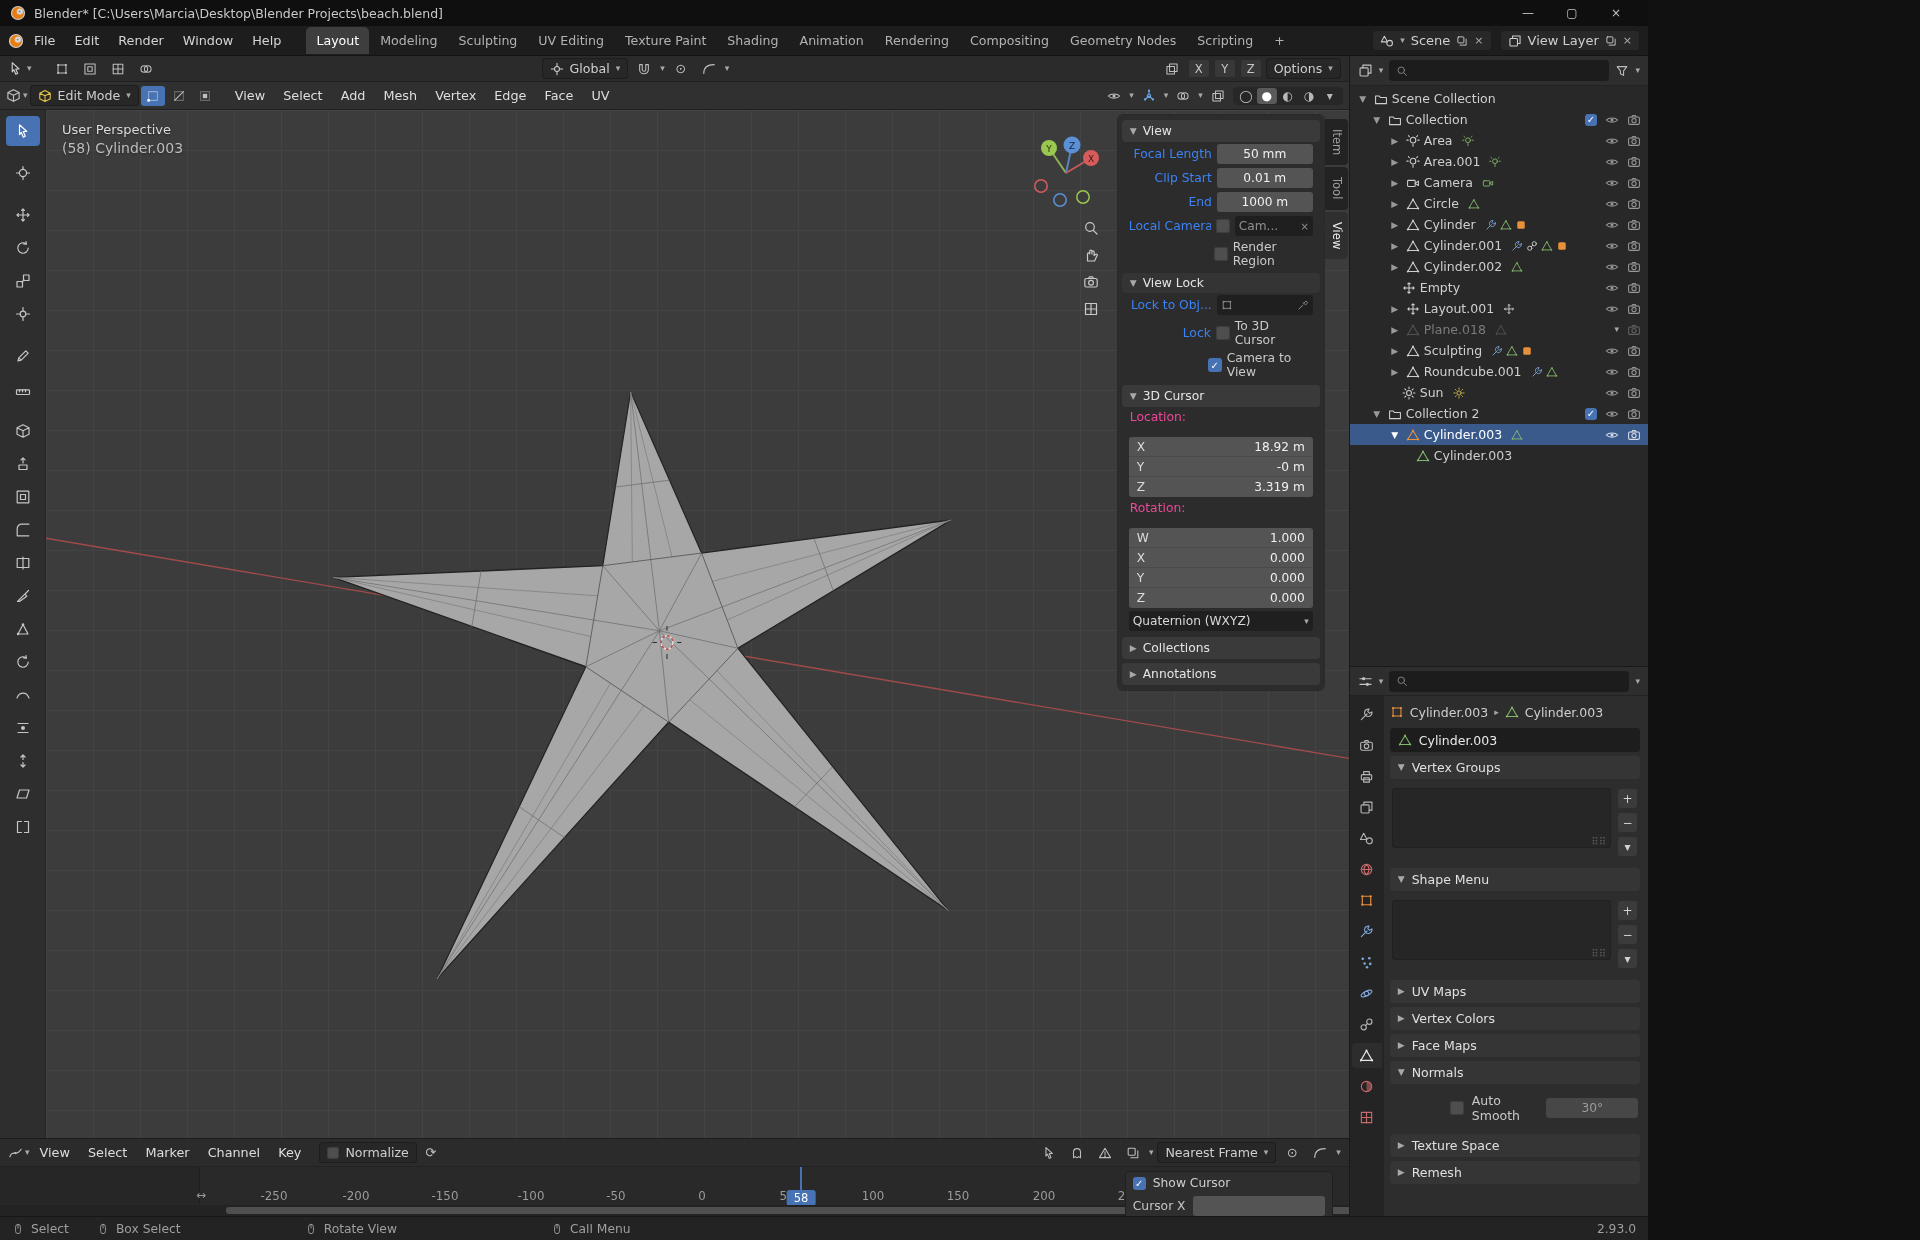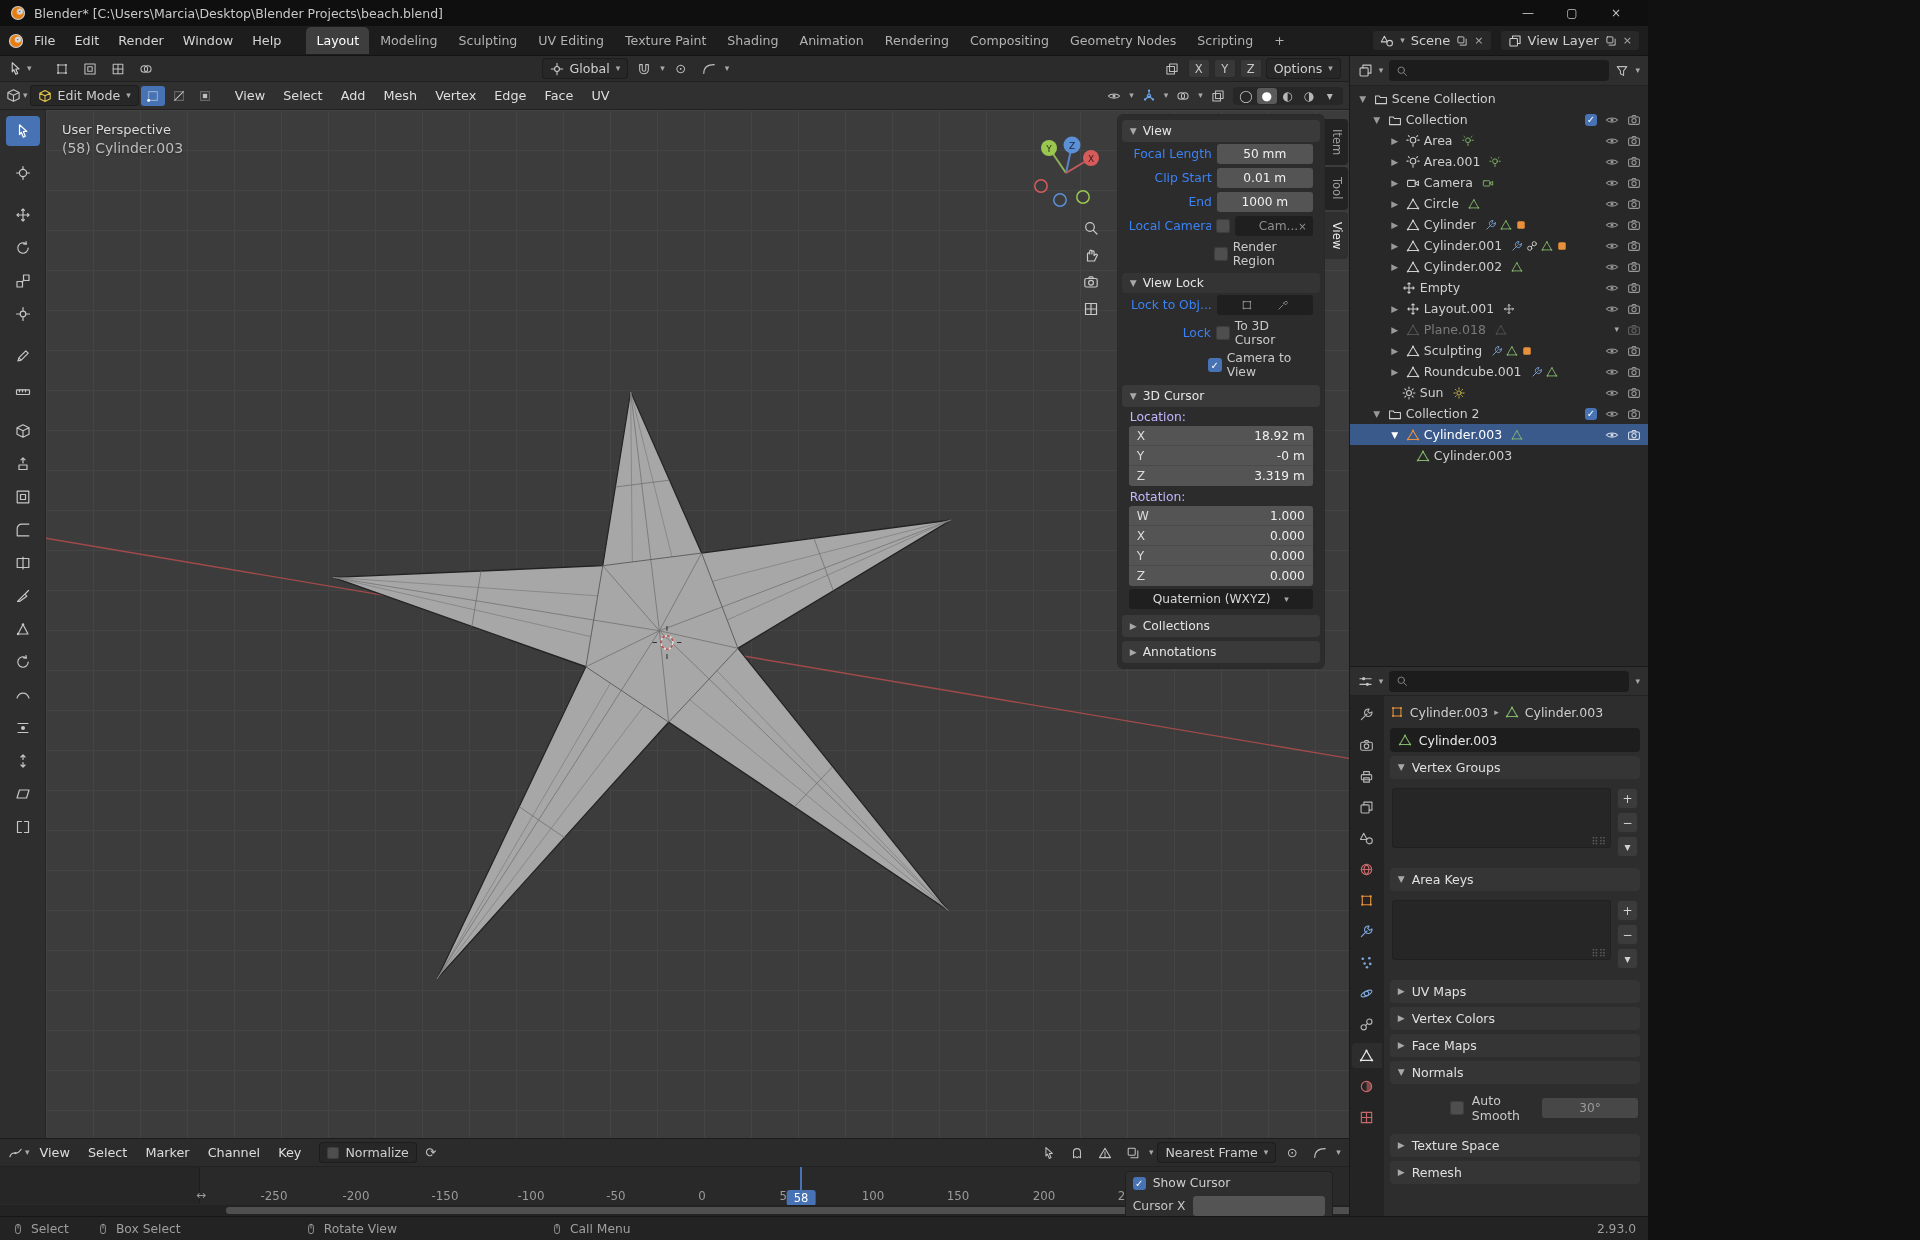--- a/index.html
+++ b/index.html
@@ -47,28 +47,28 @@
 .vpnote .l2{color:#bdbdbd;font-size:14px}
 .gizmo{position:absolute;right:246px;top:24px;width:74px;height:74px}
 .navcol{position:absolute;right:250px;top:110px;display:flex;flex-direction:column;gap:11px;align-items:center;color:#c9c9c9}
 
 .npanel{position:absolute;top:5px;right:25px;width:206px;background:rgba(43,43,43,.97);border-radius:5px;padding:3px 0 5px;box-shadow:0 0 0 1px rgba(0,0,0,.3);font-size:12.3px}
 .sec{margin:2px 4px 4px}
 .sech{display:flex;align-items:center;gap:6px;background:#3a3a3a;border-radius:4px;height:22px;padding:0 8px;color:#e4e4e4}
 .sech.sub{background:#343434;height:20px;margin-top:3px}
 .prow{display:flex;align-items:center;gap:5px;padding:2px 7px}
 .plbl{flex:1;text-align:right;color:#3b82f6;white-space:nowrap;overflow:hidden}
-.fld{background:#545454;border-radius:3px;height:20px;display:flex;align-items:center;justify-content:center;color:#f1f1f1;padding:0 24px;font-size:12.2px}
+.fld{background:#545454;border-radius:3px;height:20px;display:flex;align-items:center;justify-content:center;color:#f1f1f1;padding:0 4px;font-size:12.2px}
 .fld.w{width:96px;flex:none}
 .fld.dark{background:#1f1f1f;color:#8f8f8f;justify-content:space-between}
 .stack{margin:1px 7px;border-radius:3px;overflow:hidden}
 .srow{display:flex;justify-content:space-between;align-items:center;background:#545454;height:20px;padding:0 8px;border-bottom:1px solid #4a4a4a;color:#f0f0f0;font-size:12.2px}
 .srow:last-child{border-bottom:none}
 .axl{color:#dcdcdc}
-.lab{padding:3px 8px 1px;color:#c4b5fd}
+.lab{padding:3px 8px 12px;color:#ec4899}
 .cb{width:14px;height:14px;border-radius:3px;background:#4e4e4e;box-shadow:inset 0 0 0 1px #3d3d3d;display:flex;align-items:center;justify-content:center;font-size:10px;color:#fff;flex:none}
 .cb.on{background:#4772b3;box-shadow:none}
 .ntabs{position:absolute;top:9px;right:1px;width:23px;display:flex;flex-direction:column;gap:2px}
 .ntab{writing-mode:vertical-rl;background:#232323;color:#9d9d9d;font-size:11.5px;padding:10px 4px;border-radius:0 4px 4px 0;text-align:center}
 .ntab.active{background:#2f2f2f;color:#ececec}
 
 .timeline{height:78px;background:#2b2b2b;border-top:1px solid #1c1c1c;display:flex;flex-direction:column;overflow:hidden;flex:none}
 .tlhead{height:28px;display:flex;align-items:center;gap:2px;padding:0 8px;border-bottom:1px solid #222;flex:none}
 .tlbody{flex:1;position:relative;background:#292929}
 .chreg{position:absolute;left:0;top:0;bottom:12px;width:200px;background:#262626;border-right:1px solid #1e1e1e}
@@ -1414,21 +1414,21 @@
                   <span class="grip">⠿⠿</span>
                 </div>
               <div class="sidebtns">
                 <span class="sbtn">+</span>
                 <span class="sbtn">−</span>
                 <span class="sbtn chev">▾</span>
               </div>
             </div>
             <div class="psec">
               <span class="chev">▼</span>
-              <span>Area Keys</span>
+              <span>Shape Menu</span>
             </div>
             <div class="pbody">
               <div class="lst">
                   <span class="grip">⠿⠿</span>
                 </div>
               <div class="sidebtns">
                 <span class="sbtn">+</span>
                 <span class="sbtn">−</span>
                 <span class="sbtn chev">▾</span>
               </div>

